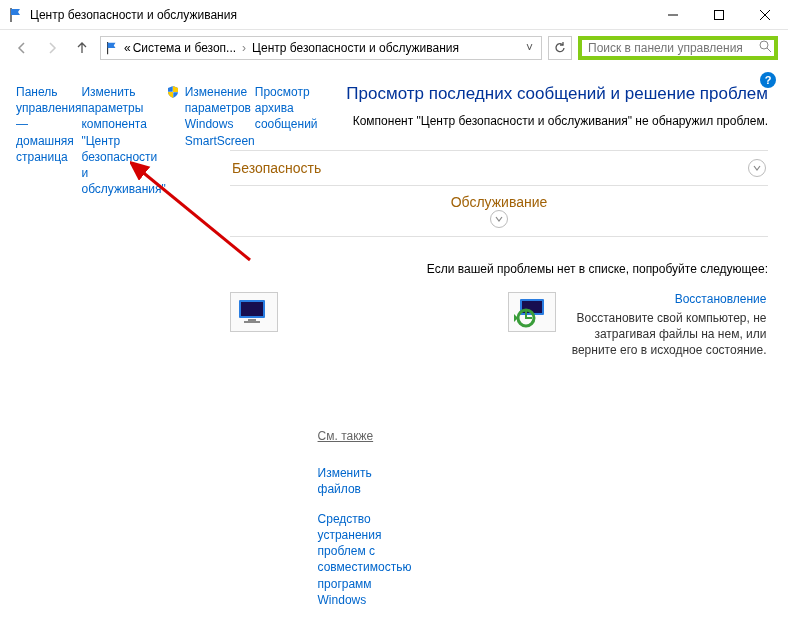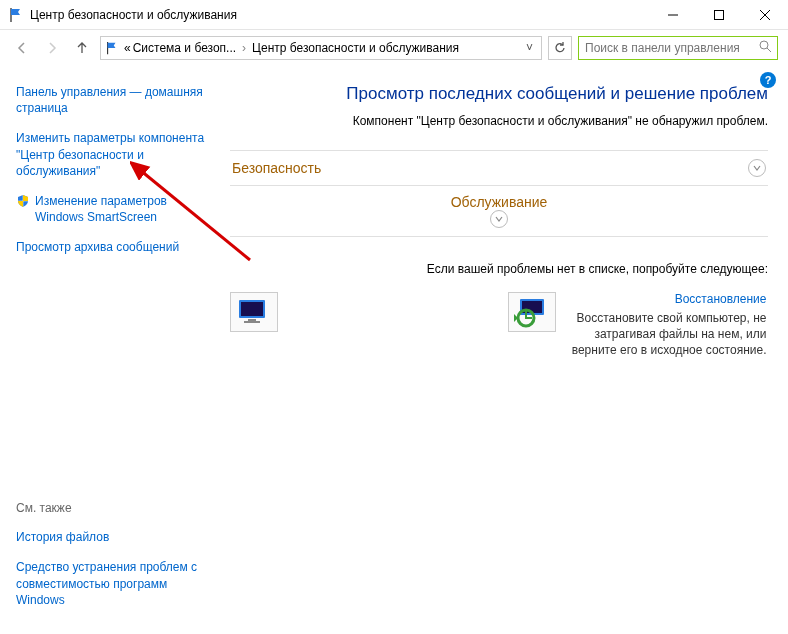--- a/index.html
+++ b/index.html
@@ -15,37 +15,37 @@
   
   .navbar { height: 36px; display: flex; align-items: center; padding: 0 10px; gap: 6px; }
   .nav-btn { width: 24px; height: 24px; display: flex; align-items: center; justify-content: center; color: #555; }
   .nav-btn.disabled { color: #ccc; }
   .breadcrumb { flex: 1; height: 24px; border: 1px solid #ccc; display: flex; align-items: center; padding: 0 4px; font-size: 12px; gap: 2px; }
   .breadcrumb .flag-small { width: 14px; height: 14px; margin-right: 3px; }
   .breadcrumb .sep { color: #888; padding: 0 4px; }
   .breadcrumb .crumb { color: #000; white-space: nowrap; }
   .breadcrumb .dd { margin-left: auto; padding: 0 4px; color: #555; }
   .refresh-btn { width: 24px; height: 24px; border: 1px solid #ccc; display: flex; align-items: center; justify-content: center; color: #555; font-size: 14px; }
-  .search { width: 200px; height: 24px; border: 1px solid #84cc16; padding: 0 24px 0 6px; font-size: 12px; color: #888; position: relative; }
+  .search { width: 200px; height: 24px; border: 4px solid #84cc16; padding: 0 24px 0 6px; font-size: 12px; color: #888; position: relative; }
   .search-wrap { position: relative; }
   .search-icon { position: absolute; right: 6px; top: 4px; color: #888; font-size: 12px; }
 
   
   .help-icon { position: absolute; right: 12px; top: 72px; width: 16px; height: 16px; border-radius: 50%; background: #0078d7; color: #fff; font-size: 11px; font-weight: bold; display: flex; align-items: center; justify-content: center; }
 
   
   .content { display: flex; height: calc(100% - 66px); }
 
   
-  .sidebar { width: 220px; padding: 18px 12px 12px 16px; font-size: 12px; display: flex; flex-direction: column; }
+  .sidebar { width: 220px; padding: 18px 12px 12px 16px; font-size: 12px; display: flex; flex-direction: row; }
   .side-link { color: #0066cc; margin-bottom: 14px; line-height: 1.35; cursor: pointer; display: flex; align-items: flex-start; gap: 5px; }
   .side-link .shield { width: 14px; height: 14px; flex-shrink: 0; margin-top: 1px; }
   .side-link span { display: block; }
   .see-also { margin-top: auto; }
-  .see-also-title { color: #666; font-size: 12px; margin-bottom: 14px; }
+  .see-also-title { color: #666; font-size: 12px; margin-bottom: 22px; text-decoration: underline; }
 
   
   .main { flex: 1; padding: 18px 20px 12px 10px; font-size: 12px; text-align: right; }
   .main-title { color: #003399; font-size: 17px; font-weight: normal; margin-bottom: 10px; }
   .main-sub { color: #000; margin-bottom: 22px; font-size: 12px; }
   .section { border-top: 1px solid #e0e0e0; border-bottom: 1px solid #e0e0e0; padding: 8px 2px; display: flex; align-items: center; justify-content: space-between; margin-bottom: -1px; }
   .section + .section { border-top: 1px solid #e0e0e0; flex-direction: column; }
   .section-title { color: #a16207; font-size: 14px; }
   .expand { width: 18px; height: 18px; border: 1px solid #bbb; border-radius: 50%; display: flex; align-items: center; justify-content: center; color: #888; font-size: 10px; }
   .try-text { margin-top: 26px; margin-bottom: 16px; }
@@ -152,21 +152,21 @@
         </svg>
       <span>Изменение параметров Windows SmartScreen</span>
     </div>
     <div class="side-link">
         <span>Просмотр архива сообщений</span>
       </div>
 
     <div class="see-also">
       <div class="see-also-title">См. также</div>
       <div class="side-link">
-          <span>История файлов</span>
+          <span>Изменить файлов</span>
         </div>
       <div class="side-link">
           <span>Средство устранения проблем с совместимостью программ Windows</span>
         </div>
     </div>
   </div>
 
   <div class="main">
     <div class="main-title">Просмотр последних сообщений и решение проблем</div>
     <div class="main-sub">Компонент "Центр безопасности и обслуживания" не обнаружил проблем.</div>

